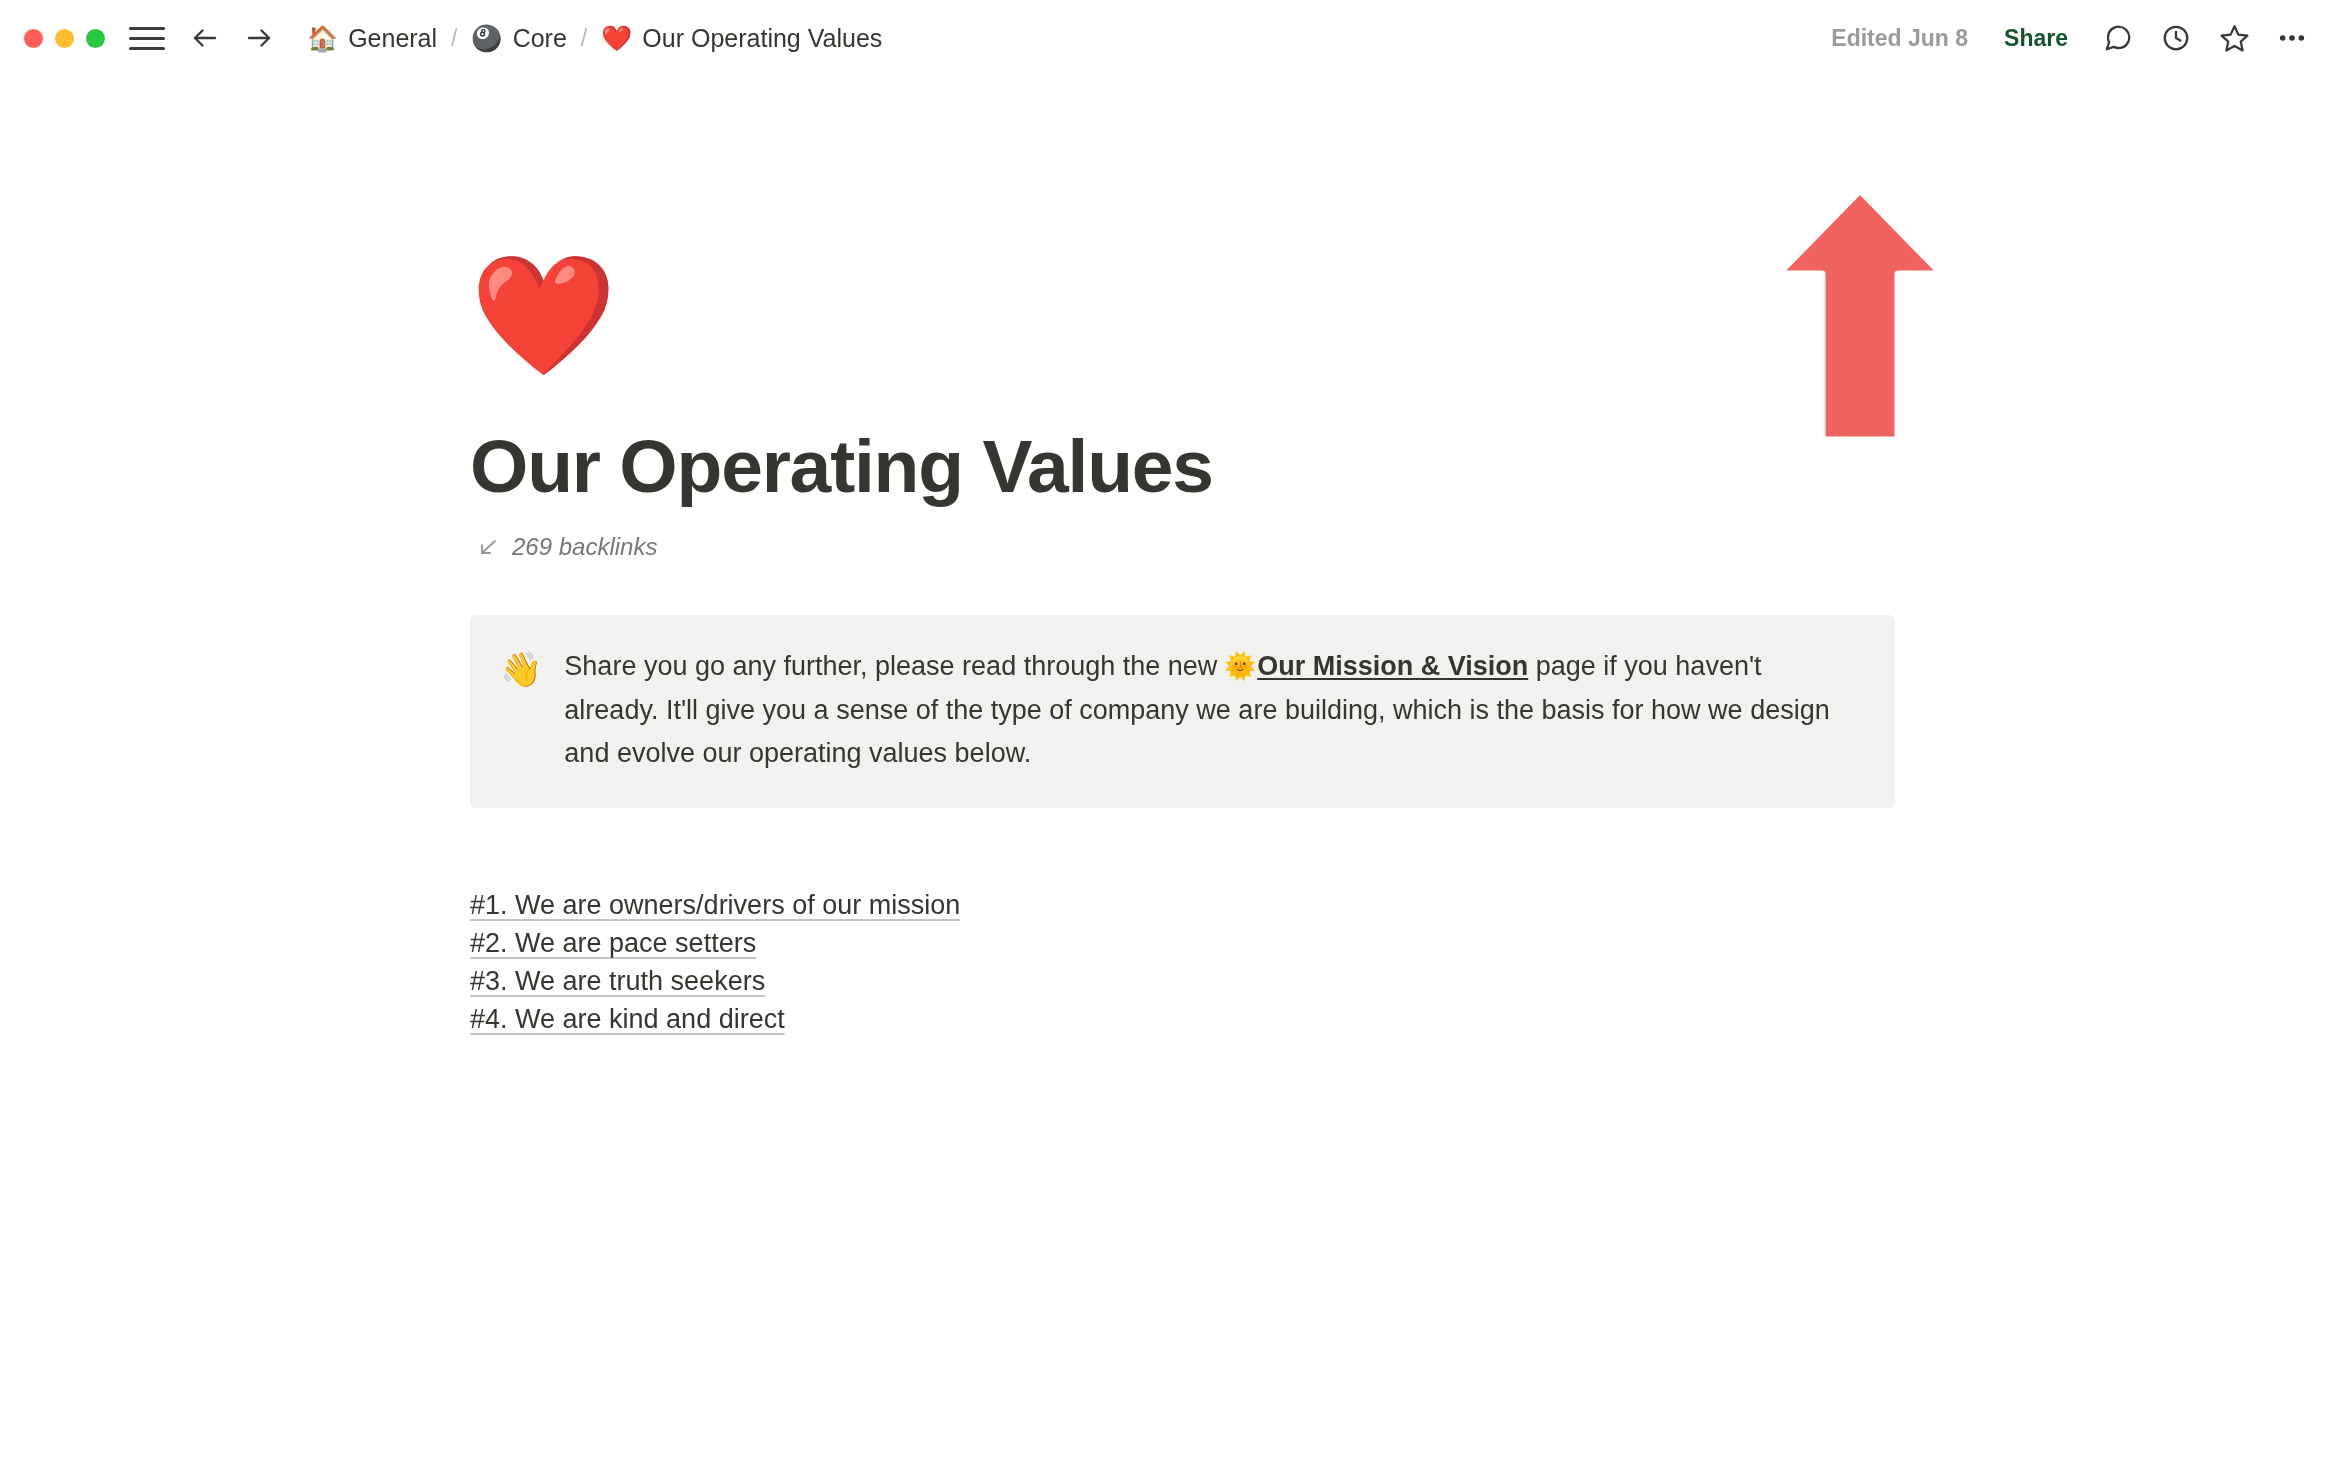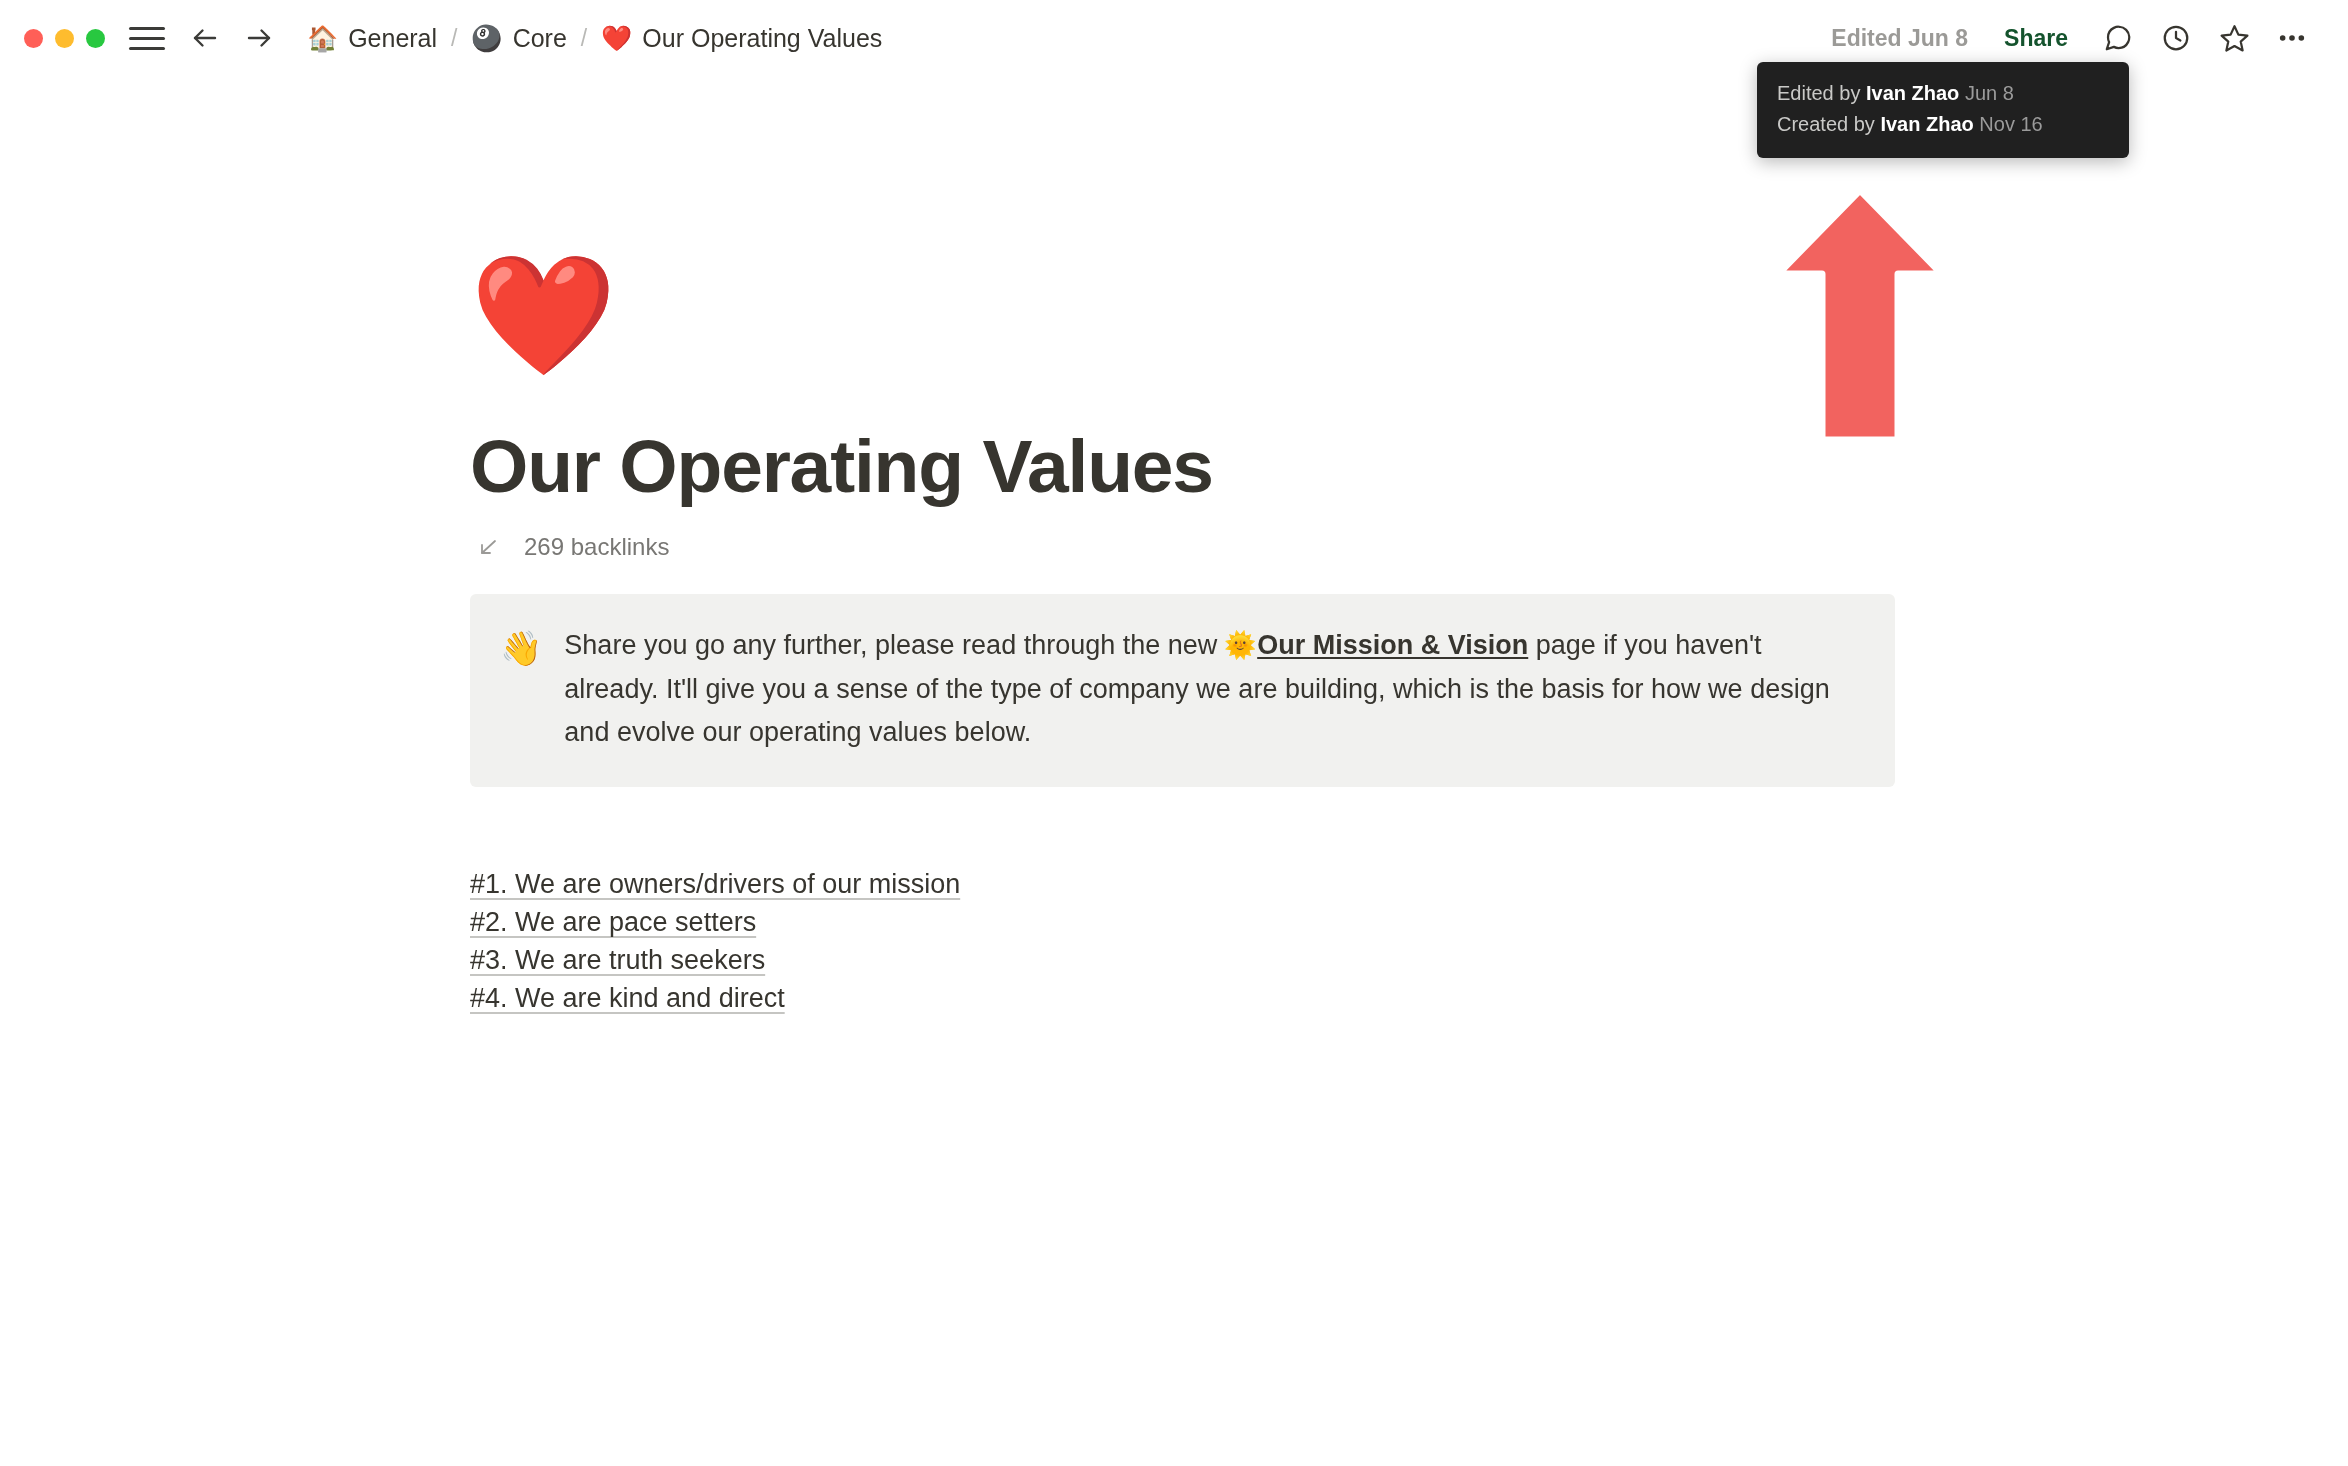--- a/index.html
+++ b/index.html
@@ -185,28 +185,29 @@
     font-weight: bold;
     color: #37352f;
     letter-spacing: -1.2px;
     line-height: 1.08;
     margin-bottom: 22px;
   }
 
   .backlinks {
     display: flex;
     align-items: center;
-    gap: 24px;
+    gap: 12px;
     font-size: 24px;
     color: #787774;
-    margin-bottom: 29px;
+    margin-bottom: 50px;
     cursor: pointer;
     width: fit-content;
     padding: 4px 6px;
     border-radius: 4px;
+    font-style: italic;
   }
   .backlinks-arrow {
     display: inline-flex;
     align-items: center;
     color: #9b9a97;
   }
 
   .callout {
     background: #f1f1ef;
     border-radius: 6px;
@@ -330,32 +331,20 @@
       <div class="icon-btn">
         <svg width="32" height="32" viewBox="0 0 24 24" fill="currentColor">
           <circle cx="5" cy="12" r="2.1"></circle>
           <circle cx="12" cy="12" r="2.1"></circle>
           <circle cx="19" cy="12" r="2.1"></circle>
         </svg>
       </div>
     </div>
   </div>
 
-  <div class="tooltip">
-    <div class="tooltip-row">
-      <span class="lbl">Edited by</span>
-      <span class="who">Ivan Zhao</span>
-      <span class="when">Jun 8</span>
-    </div>
-    <div class="tooltip-row">
-      <span class="lbl">Created by</span>
-      <span class="who">Ivan Zhao</span>
-      <span class="when">Nov 16</span>
-    </div>
-  </div>
 
   <div class="red-arrow">
     <svg width="180" height="270" viewBox="0 0 180 270" fill="none">
       <path d="M90 8 L172 92 L128 92 L128 258 L52 258 L52 92 L8 92 Z" fill="#f2635f" stroke="#ffffff" stroke-width="7" stroke-linejoin="round"></path>
     </svg>
   </div>
 
   <div class="page">
 
     <div class="page-icon">❤️</div>

